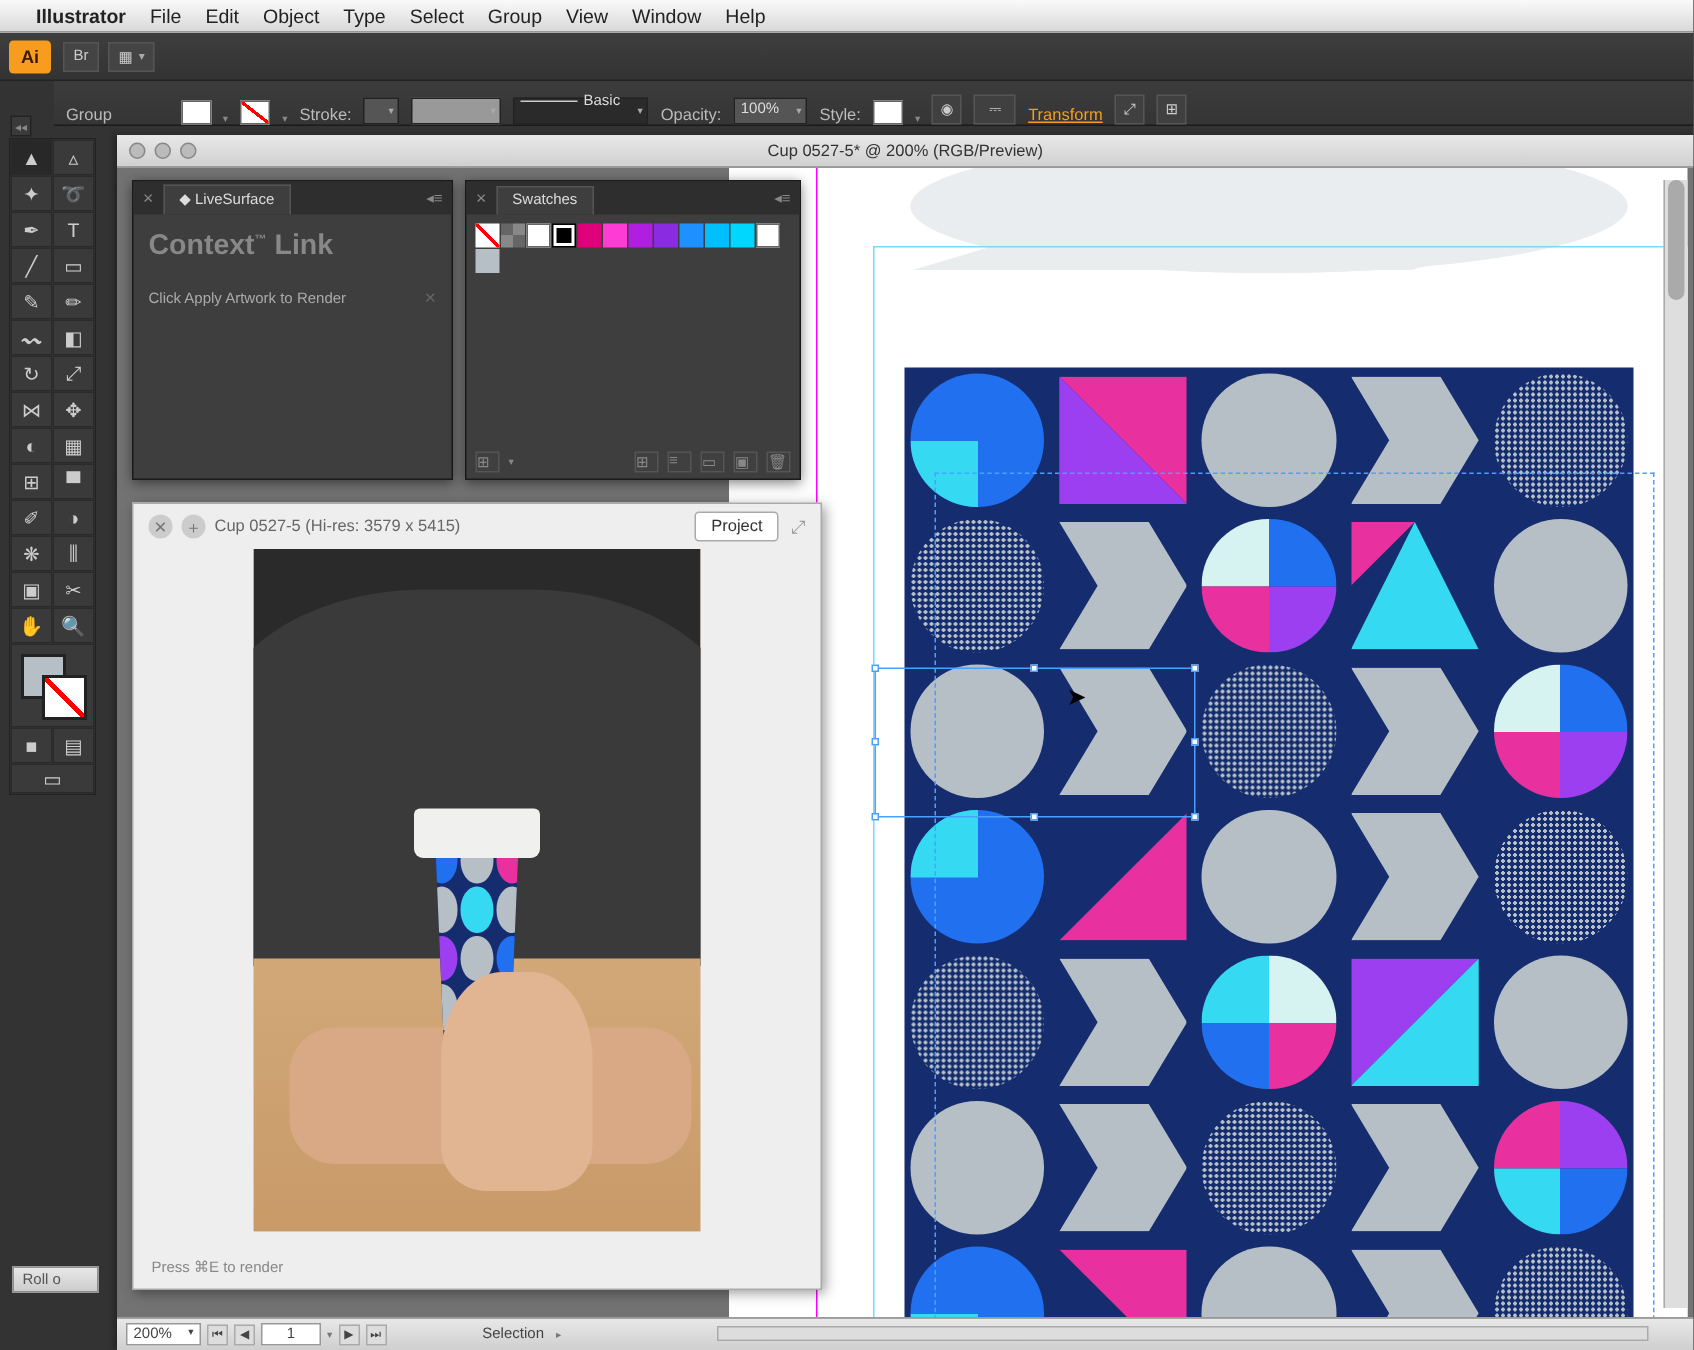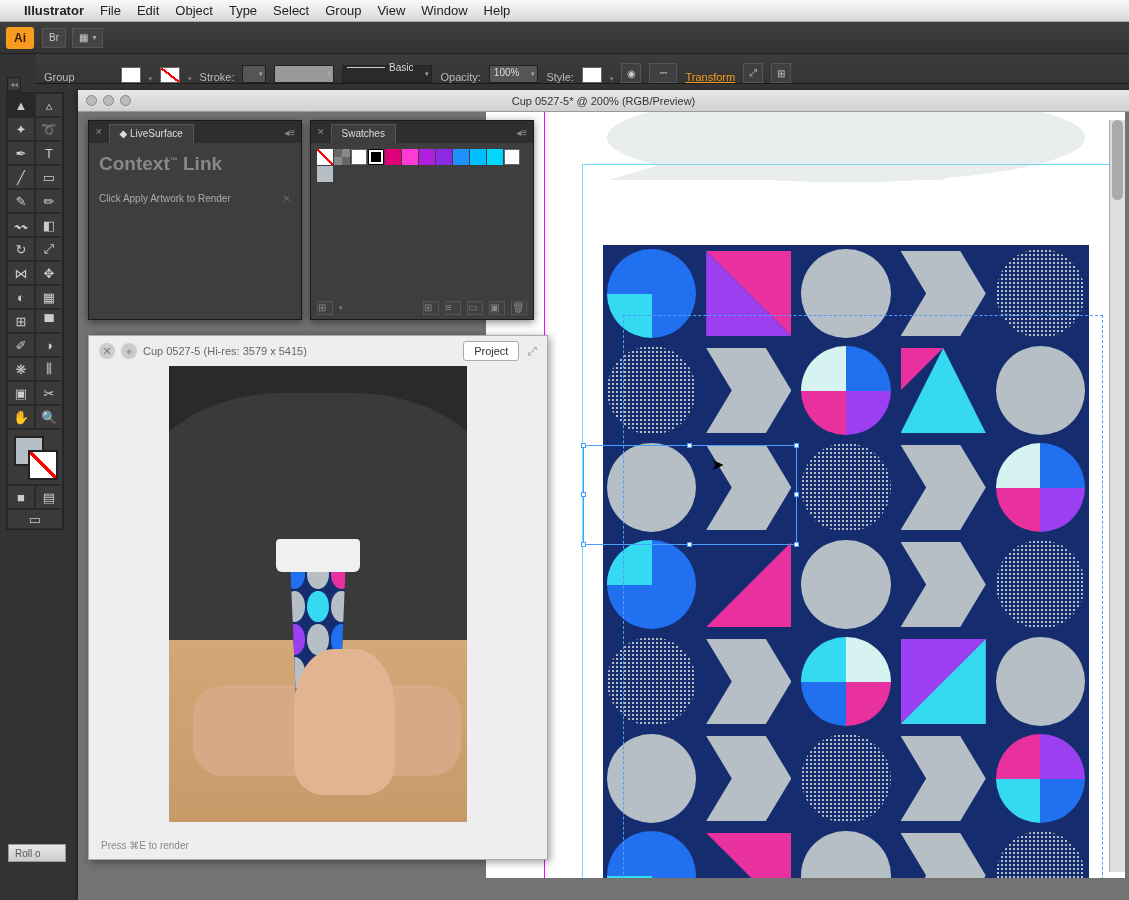--- a/index.html
+++ b/index.html
@@ -525,13 +525,28 @@
             </div>
           </div>
           <div class="cup-lid"></div>
         </div>
         <div class="hand"></div>
       </div>
     </div>
     <div class="preview-footer">Press ⌘E to render</div>
   </div>
 
+  <div class="doc-status">
+    <div class="zoom">
+        <span>200%</span>
+        <span style="font-size:7px">▾</span>
+      </div>
+    <div class="nav">⏮</div>
+    <div class="nav">◀</div>
+    <div class="page">1</div>
+    <span style="font-size:7px;color:#777">▾</span>
+    <div class="nav">▶</div>
+    <div class="nav">⏭</div>
+    <span class="mode">Selection</span>
+    <span style="font-size:7px;color:#777;margin-left:4px">▸</span>
+    <div class="scroll-h"></div>
+  </div>
 </div>
 
 </body></html>

